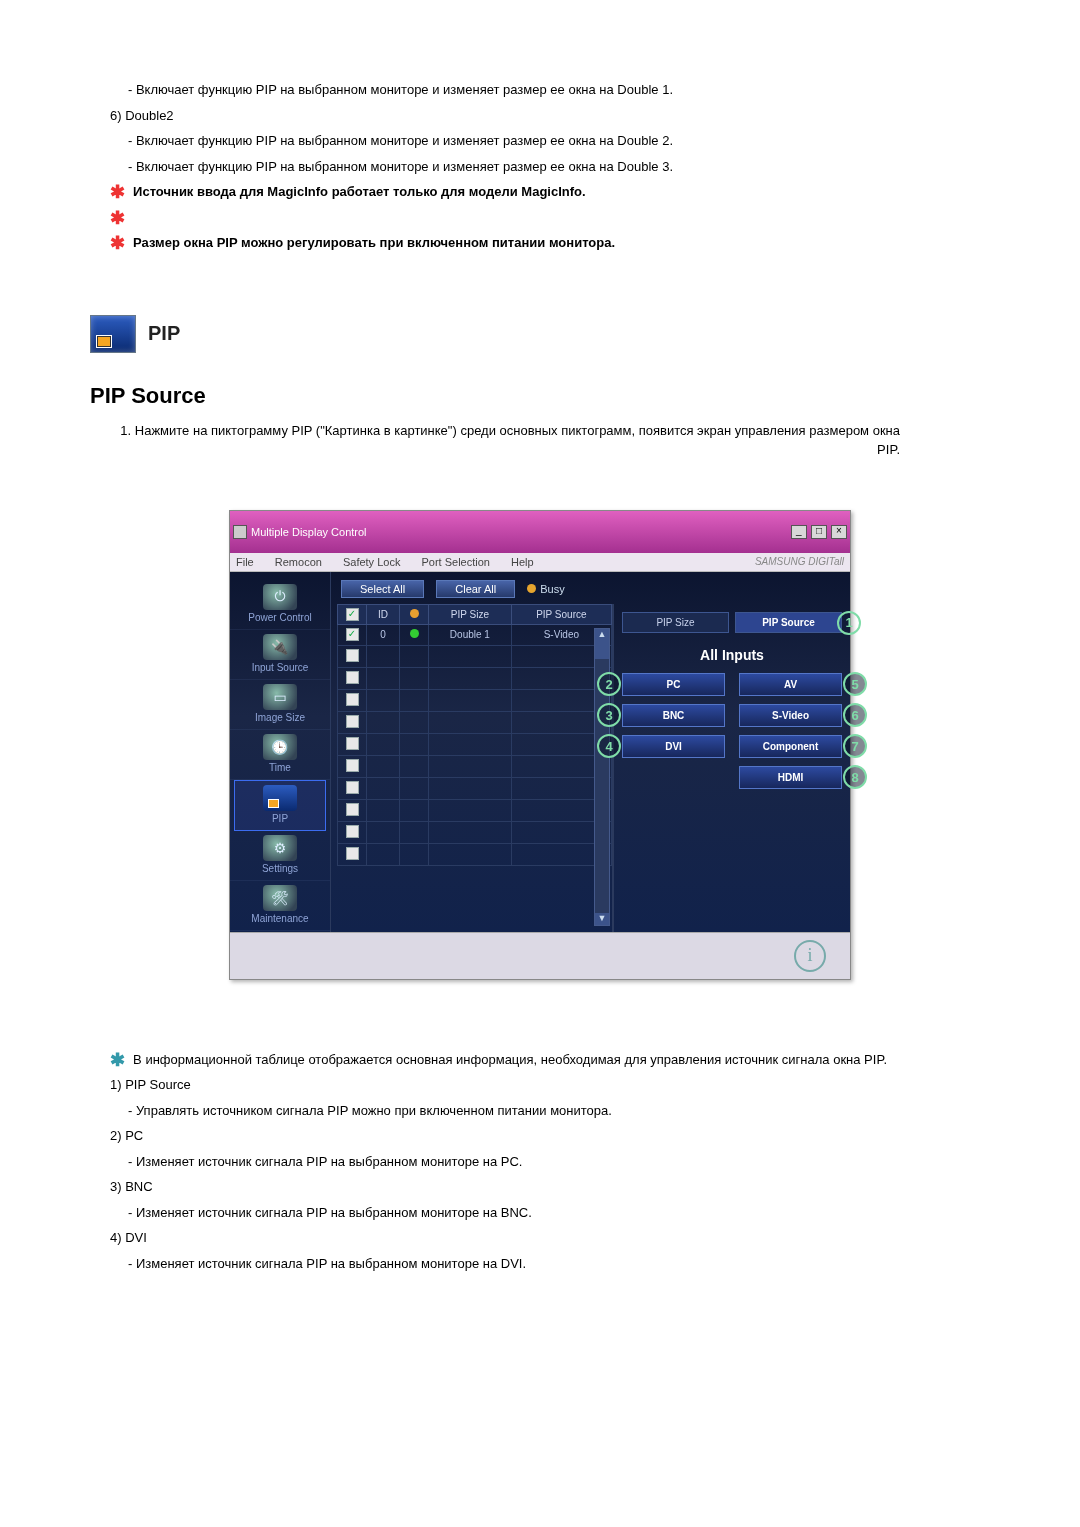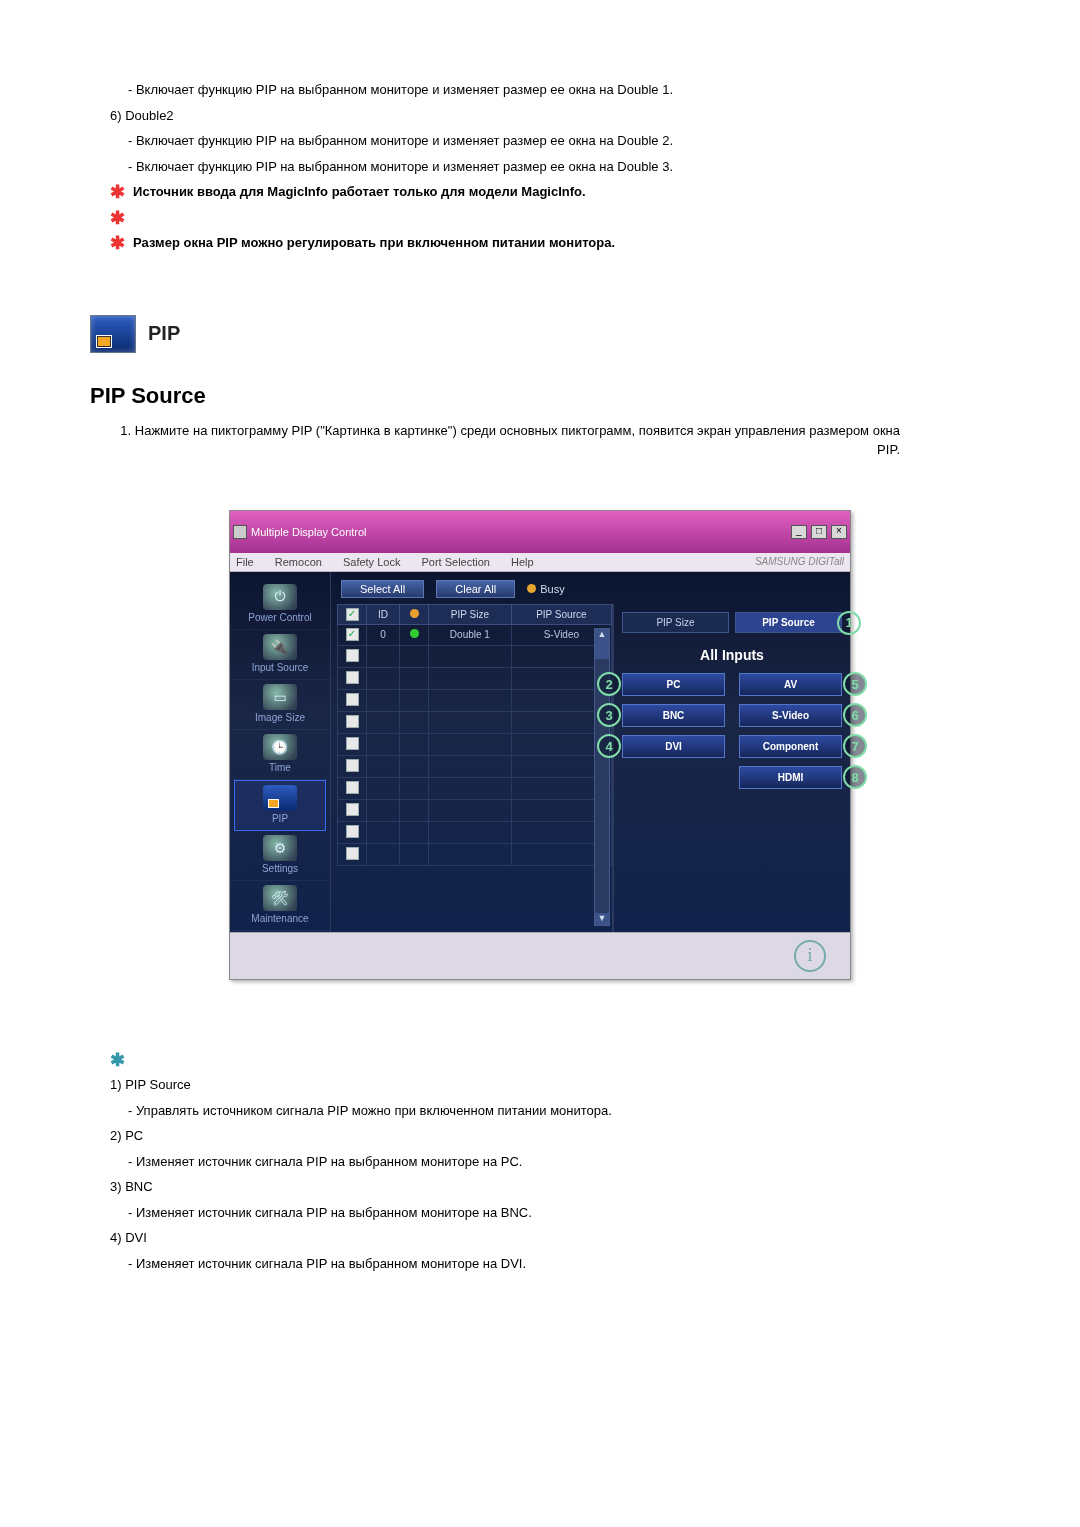--- a/index.html
+++ b/index.html
@@ -477,20 +477,21 @@
     </div>
 
     <div class="bottom-bar">
       <div class="info-ico">i</div>
     </div>
   </div>
 
   <div class="after-notes indent">
     <div class="star-line">
       <span class="star-teal">✱</span>
+      <span>В информационной таблице отображается основная информация, необходимая для управления источник сигнала окна PIP.</span>
     </div>
 
     <div id="after-list">
         <div class="list-item">1)  PIP Source</div>
         <div class="list-item sub">- Управлять источником сигнала PIP можно при включенном питании монитора.</div>
         <div class="list-item">2)  PC</div>
         <div class="list-item sub">- Изменяет источник сигнала PIP на выбранном мониторе на PC.</div>
         <div class="list-item">3)  BNC</div>
         <div class="list-item sub">- Изменяет источник сигнала PIP на выбранном мониторе на BNC.</div>
         <div class="list-item">4)  DVI</div>

